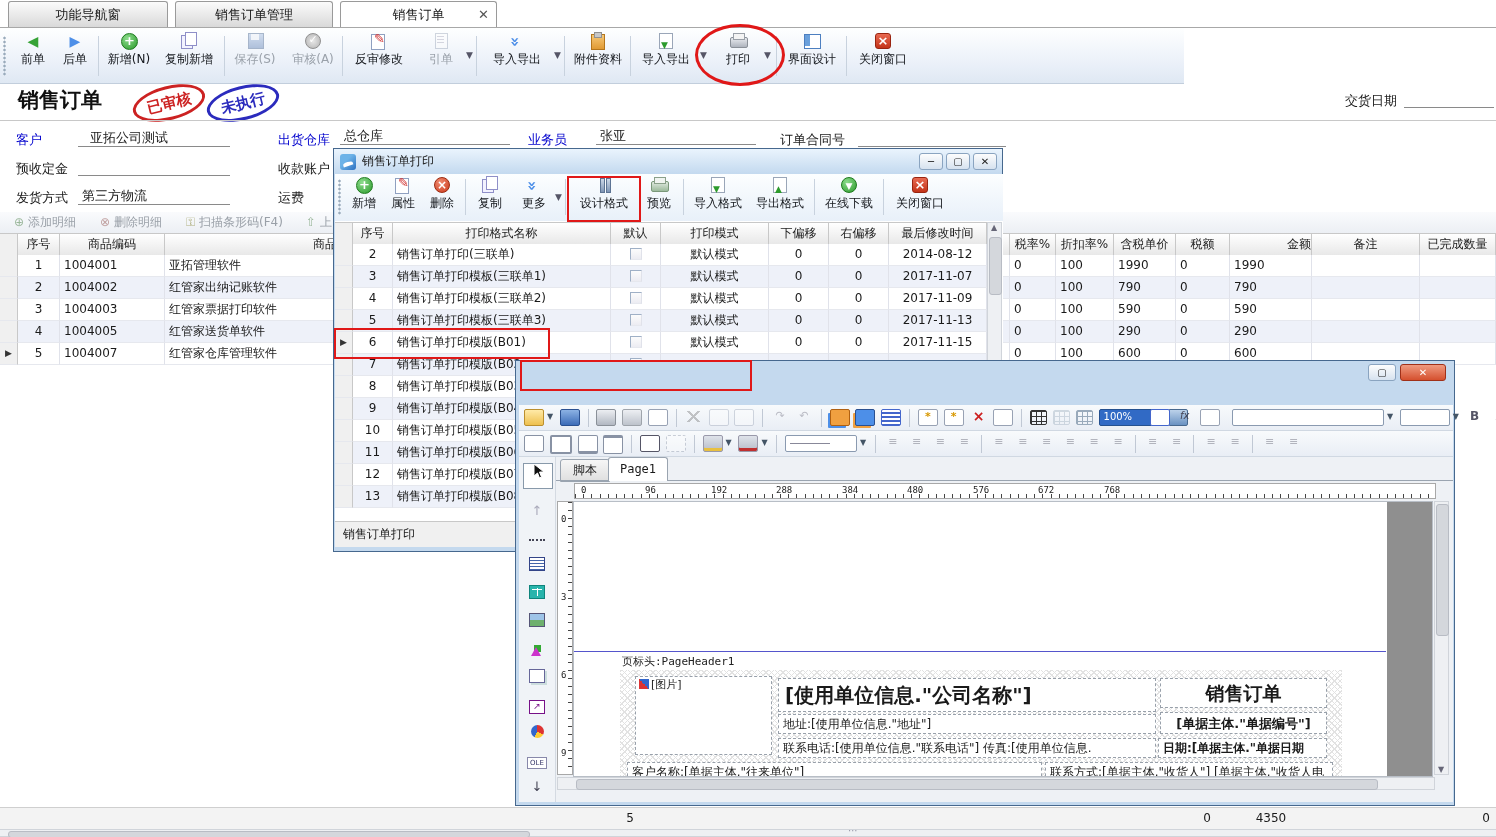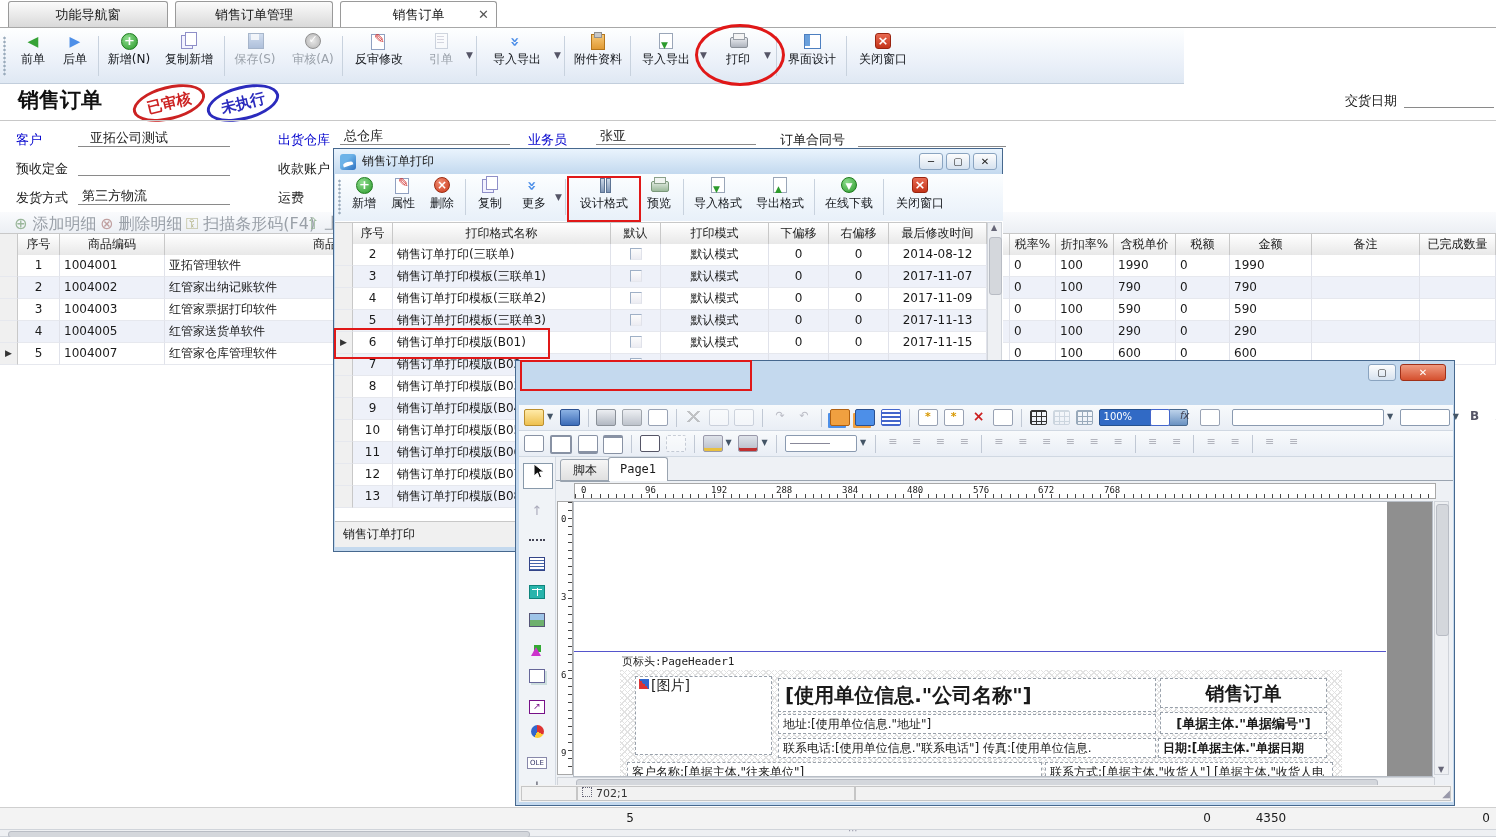--- a/index.html
+++ b/index.html
@@ -62,21 +62,21 @@
 .ic-exp::after{content:"▲";position:absolute;left:6px;top:4px;color:#2d9b2d;font-size:9px}
 
 .doctitle{position:absolute;left:18px;top:86px;font-size:21px;font-weight:bold;color:#101010}
 .stamp{position:absolute;width:68px;height:28px;border:3px solid;border-radius:50%;transform:rotate(-14deg);
   display:flex;align-items:center;justify-content:center;font-weight:bold;font-size:15px;background:transparent}
 .flab{position:absolute;font-size:13px;color:#1a1a1a;white-space:nowrap}
 .flab.blue{color:#0000cd}
 .fval{position:absolute;font-size:13px;white-space:nowrap}
 .fline{position:absolute;height:1px;background:#8a8a8a}
 
-.dtb{position:absolute;left:0;top:212px;width:1496px;height:21px;background:linear-gradient(#fafbfd,#eceff4);border-bottom:1px solid #d4d8de;font-size:16px;color:#9aa0a8}
+.dtb{position:absolute;left:0;top:212px;width:1496px;height:21px;background:linear-gradient(#fafbfd,#eceff4);border-bottom:1px solid #d4d8de;font-size:12px;color:#9aa0a8}
 .dtb .itm{position:absolute;top:2px;white-space:nowrap}
 
 .ghead{position:absolute;display:flex;background:linear-gradient(#ffffff,#e7e7e7);border-top:1px solid #c8c8c8;border-bottom:1px solid #bdbdbd;font-size:12px;color:#202020}
 .ghead span{border-right:1px solid #c8c8c8;text-align:center;line-height:21px;box-sizing:border-box;overflow:hidden;white-space:nowrap}
 .grow{position:absolute;display:flex;font-size:12px;background:#fff}
 .grow.alt{background:#eef1f9}
 .grow span{border-right:1px solid #e0e2ea;border-bottom:1px solid #e6e8ee;line-height:21px;box-sizing:border-box;overflow:hidden;white-space:nowrap}
 .gut{background:#f0f0f0;border-right:1px solid #c8c8c8 !important;text-align:center;color:#333;font-size:9px}
 .c1{width:42px;text-align:center}.c2{width:105px;padding-left:4px}.c3{width:345px;padding-left:4px}
 .c4{width:500px}.c5{width:46px;padding-left:4px}.c6{width:58px;padding-left:4px}.c7{width:62px;padding-left:4px}
@@ -269,21 +269,21 @@
   <div class="ghead" style="left:0;top:233px;width:1496px;height:22px">
     <span class="c0 gut"></span>
     <span class="c1">序号</span>
     <span class="c2" style="text-align:center;padding-left:0">商品编码</span>
     <span class="c3" style="text-align:center;padding-left:0">商品名称</span>
     <span class="c4"></span>
     <span class="c5" style="text-align:center;padding-left:0">税率%</span>
     <span class="c6" style="text-align:center;padding-left:0">折扣率%</span>
     <span class="c7" style="text-align:center;padding-left:0">含税单价</span>
     <span class="c8" style="text-align:center;padding-left:0">税额</span>
-    <span class="c9" style="text-align:center;padding-left:0">金额</span>
+    <span class="c9" style="text-align:right;padding-left:0">金额</span>
     <span class="c10">备注</span>
     <span class="c11">已完成数量</span>
   </div>
   <div class="grow" style="left:0;top:255px;width:1496px;height:22px">
     <span class="c0 gut"></span>
       <span class="c1">1</span>
       <span class="c2">1004001</span>
       <span class="c3">亚拓管理软件</span>
       <span class="c4"></span>
       <span class="c5">0</span>
@@ -693,21 +693,21 @@
 
       <div class="abs" style="left:54px;top:44px;width:858px;height:274px;background:#fff;overflow:hidden;border:1px solid #b8bec6">
 
         <div class="abs" style="left:813px;top:0;width:45px;height:274px;background:#8f8f8f"></div>
 
         <div class="abs" style="left:0;top:149px;width:812px;height:1px;background:#5555cc"></div>
         <div class="abs" style="left:48px;top:152px;font-size:11px;font-family:'DejaVu Sans Mono',monospace;color:#222">页标头:PageHeader1</div>
 
         <div class="abs hatch" style="left:46px;top:168px;width:722px;height:140px"></div>
 
-        <div class="relem" style="left:61px;top:174px;width:137px;height:79px;font-size:14px">
+        <div class="relem" style="left:61px;top:174px;width:137px;height:79px;font-size:11px">
           <span style="display:inline-block;width:10px;height:10px;margin:2px 2px 0 3px;background:linear-gradient(45deg,#d33 50%,#36c 50%);vertical-align:top"></span><span>[图片]</span>
         </div>
         <div class="relem" style="left:204px;top:176px;width:378px;height:34px;font-size:20px;font-weight:bold;line-height:32px;padding-left:6px">[使用单位信息."公司名称"]</div>
         <div class="relem" style="left:586px;top:176px;width:167px;height:30px;font-size:19px;font-weight:bold;text-align:center;line-height:28px">销售订单</div>
         <div class="relem" style="left:204px;top:212px;width:378px;height:20px;font-size:12px;line-height:19px;padding-left:4px">地址:[使用单位信息."地址"]</div>
         <div class="relem" style="left:586px;top:210px;width:167px;height:22px;font-size:13px;font-weight:bold;text-align:center;line-height:21px">[单据主体."单据编号"]</div>
         <div class="relem" style="left:204px;top:236px;width:378px;height:20px;font-size:12px;line-height:19px;padding-left:4px">联系电话:[使用单位信息."联系电话"] 传真:[使用单位信息.</div>
         <div class="relem" style="left:584px;top:236px;width:169px;height:20px;font-size:12px;font-weight:bold;line-height:19px;padding-left:4px">日期:[单据主体."单据日期</div>
         <div class="relem" style="left:53px;top:260px;width:415px;height:20px;font-size:12px;line-height:19px;padding-left:4px">客户名称:[单据主体."往来单位"]</div>
         <div class="relem" style="left:471px;top:260px;width:288px;height:20px;font-size:12px;line-height:19px;padding-left:4px">联系方式:[单据主体."收货人"] [单据主体."收货人电</div>
@@ -717,26 +717,20 @@
       <div class="abs scroll" style="left:915px;top:44px;width:15px;height:274px">
         <div class="thumb" style="left:1px;top:2px;width:11px;height:130px"></div>
         <span class="abs" style="left:3px;bottom:0;font-size:8px;color:#667">▼</span>
       </div>
 
       <div class="abs scroll" style="left:38px;top:320px;width:878px;height:13px">
         <div class="thumb" style="left:18px;top:1px;width:800px;height:9px"></div>
       </div>
     </div>
 
-    <div class="abs" style="left:3px;top:424px;width:934px;height:17px;background:#f2f2f2">
-      <div class="statusseg" style="left:2px;top:1px;width:56px"></div>
-      <div class="statusseg" style="left:58px;top:1px;width:278px;padding-left:4px"><span style="display:inline-block;width:8px;height:8px;border:1px dotted #667;margin-right:4px"></span><span>702;1</span></div>
-      <div class="statusseg" style="left:336px;top:1px;width:596px"></div>
-      <span class="abs" style="right:3px;top:3px;color:#99a;font-size:10px">◢</span>
-    </div>
   </div>
 
   <div class="annc" style="left:695px;top:24px;width:84px;height:56px"></div>
   <div class="ann" style="left:567px;top:176px;width:70px;height:42px;z-index:30"></div>
   <div class="ann" style="left:334px;top:328px;width:212px;height:27px;z-index:30"></div>
   <div class="ann" style="left:520px;top:360px;width:228px;height:27px;z-index:41"></div>
 
 </div>
 
 </body></html>

